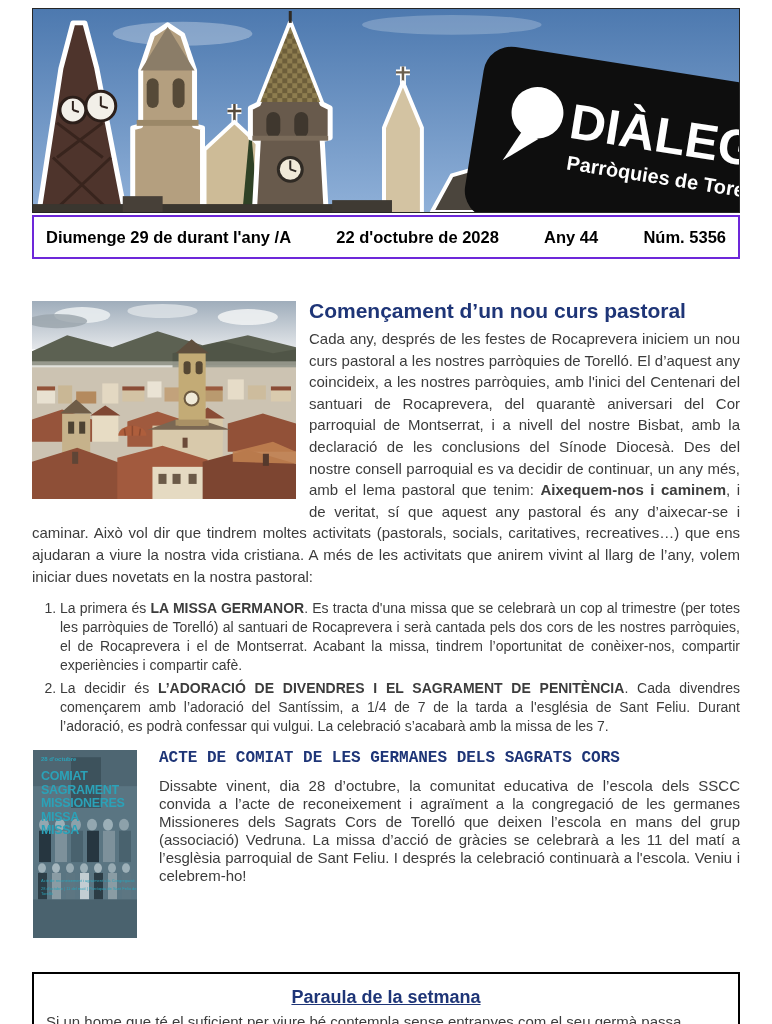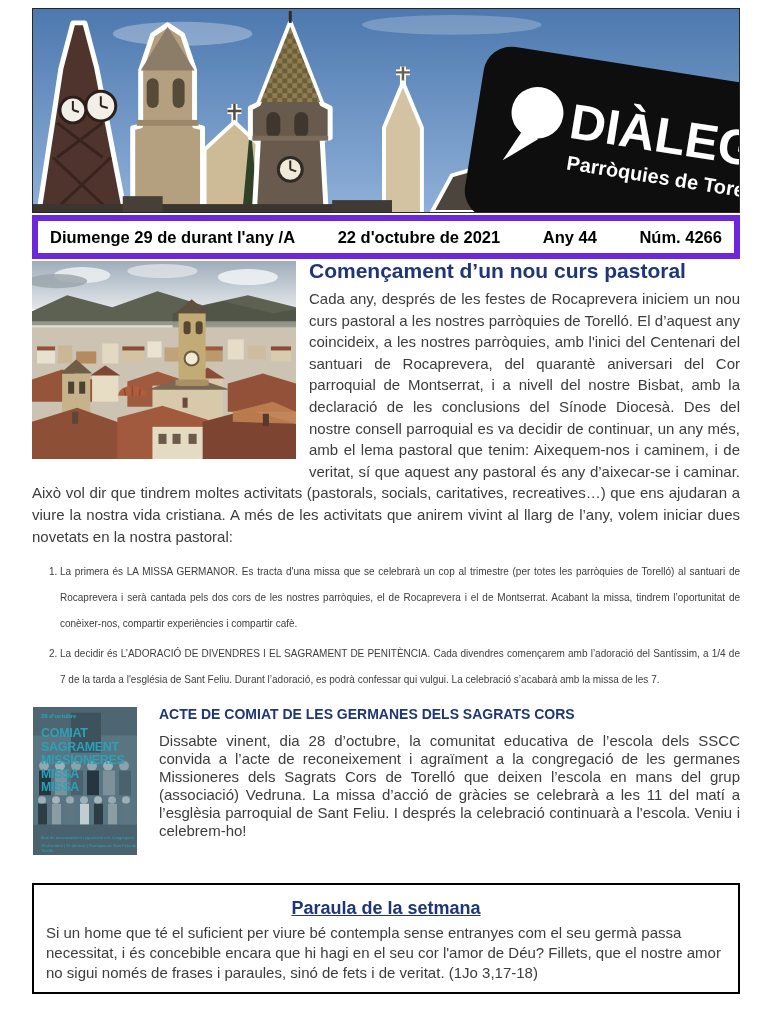--- a/index.html
+++ b/index.html
@@ -3,45 +3,45 @@
 <meta charset="utf-8">
 <style>
   html,body{margin:0;padding:0;background:#fff;width:772px;height:1024px;overflow:hidden;
     font-family:"Liberation Sans", sans-serif;color:#3c3c3c;}
   .page{padding:8px 32px 0 32px;box-sizing:border-box;width:772px;}
 
   
   .masthead{width:708px;height:205px;border:1px solid #262626;box-sizing:border-box;overflow:hidden;}
   .masthead svg{display:block;width:100%;height:100%;}
 
-  .datebar{margin-top:2px;border:6px solid #6d28d9;height:44px;box-sizing:border-box;
+  .datebar{margin-top:2px;border:2px solid #6d28d9;height:44px;box-sizing:border-box;
     display:flex;align-items:center;justify-content:space-between;padding:0 12px;
     font-weight:bold;font-size:16.5px;color:#000;}
 
   
-  .article{}
+  .article{margin-top:40px;}
   .town-photo{float:left;width:264px;height:198px;margin:2px 13px 4px 0;}
   .town-photo svg{display:block;width:100%;height:100%;}
   .article h1{margin:0 0 5px 0;font-size:21px;color:#1e3577;font-weight:bold;}
   .article p{margin:0;font-size:15px;line-height:21.6px;text-align:justify;}
   .activities{margin:12px 0 0 0;padding-left:28px;}
-  .activities li{font-size:10px;line-height:26px;text-align:justify;margin-bottom:4px;}
-  b{font-weight:normal;}
+  .activities li{font-size:14px;line-height:19px;text-align:justify;margin-bottom:4px;}
+  b{font-weight:bold;}
 
   
   .comiat{margin-top:13px;}
-  .poster{float:left;width:104px;height:148px;margin:1px 22px 8px 1px;position:relative;overflow:hidden;}
+  .poster{float:left;width:104px;height:188px;margin:1px 22px 14px 1px;position:relative;overflow:hidden;}
   .poster svg{position:absolute;left:0;top:0;width:100%;height:100%;}
   .poster .ov{position:absolute;left:8px;color:#2ba2b8;z-index:2;}
   .poster-date{top:6px;font-size:6px;font-weight:bold;color:#3fb0c2;}
   .poster-title{top:20px;font-weight:800;font-size:12.5px;line-height:13.5px;letter-spacing:-0.3px;}
   .poster-title span{display:block;}
   .poster-f1{top:128px;font-size:4px;color:#49b3c3;}
   .poster-f2{top:136px;font-size:4px;color:#49b3c3;}
-  .comiat h2{margin:2px 0 10px 4px;font-size:14px;color:#1e3577;font-weight:bold;}
+  .comiat h2{margin:2px 0 10px 4px;font-size:16px;color:#1e3577;font-weight:bold;font-family:Liberation Mono, monospace;}
   .comiat p{margin:0;font-size:15px;line-height:18px;text-align:justify;}
   .clear{clear:both;}
 
   
   .paraula{margin-top:20px;border:2px solid #000;padding:4px 12px 9px 12px;}
   .paraula h3{margin:9px 0 4px 0;text-align:center;font-size:18px;color:#1e3577;text-decoration:underline;}
   .paraula p{margin:0;font-size:15px;line-height:20px;}
 </style>
 </head>
 <body>
@@ -127,23 +127,23 @@
           <polygon points="488,140 473,173 505,146" fill="#fff"></polygon>
         </g>
         <text x="534" y="140" font-size="50" font-weight="bold" fill="#fff">DIÀLEG</text>
         <text x="537" y="172" font-size="20" font-weight="bold" fill="#fff">Parròquies de Torelló</text>
       </g>
     </svg>
   </div>
 
   <div class="datebar">
     <span>Diumenge 29 de durant l'any /A</span>
-    <span>22 d'octubre de 2021</span>
+    <span>22 d'octubre de 2028</span>
     <span>Any 44</span>
-    <span>Núm. 4266</span>
+    <span>Núm. 5356</span>
   </div>
 
   <div class="article">
     <div class="town-photo">
       <svg viewBox="0 0 263 197" preserveAspectRatio="none">
         <defs>
           <linearGradient id="csky" x1="0" y1="0" x2="0" y2="1">
             <stop offset="0" stop-color="#9fadbb"></stop>
               <stop offset="1" stop-color="#e4e7ea"></stop>
           </linearGradient>

